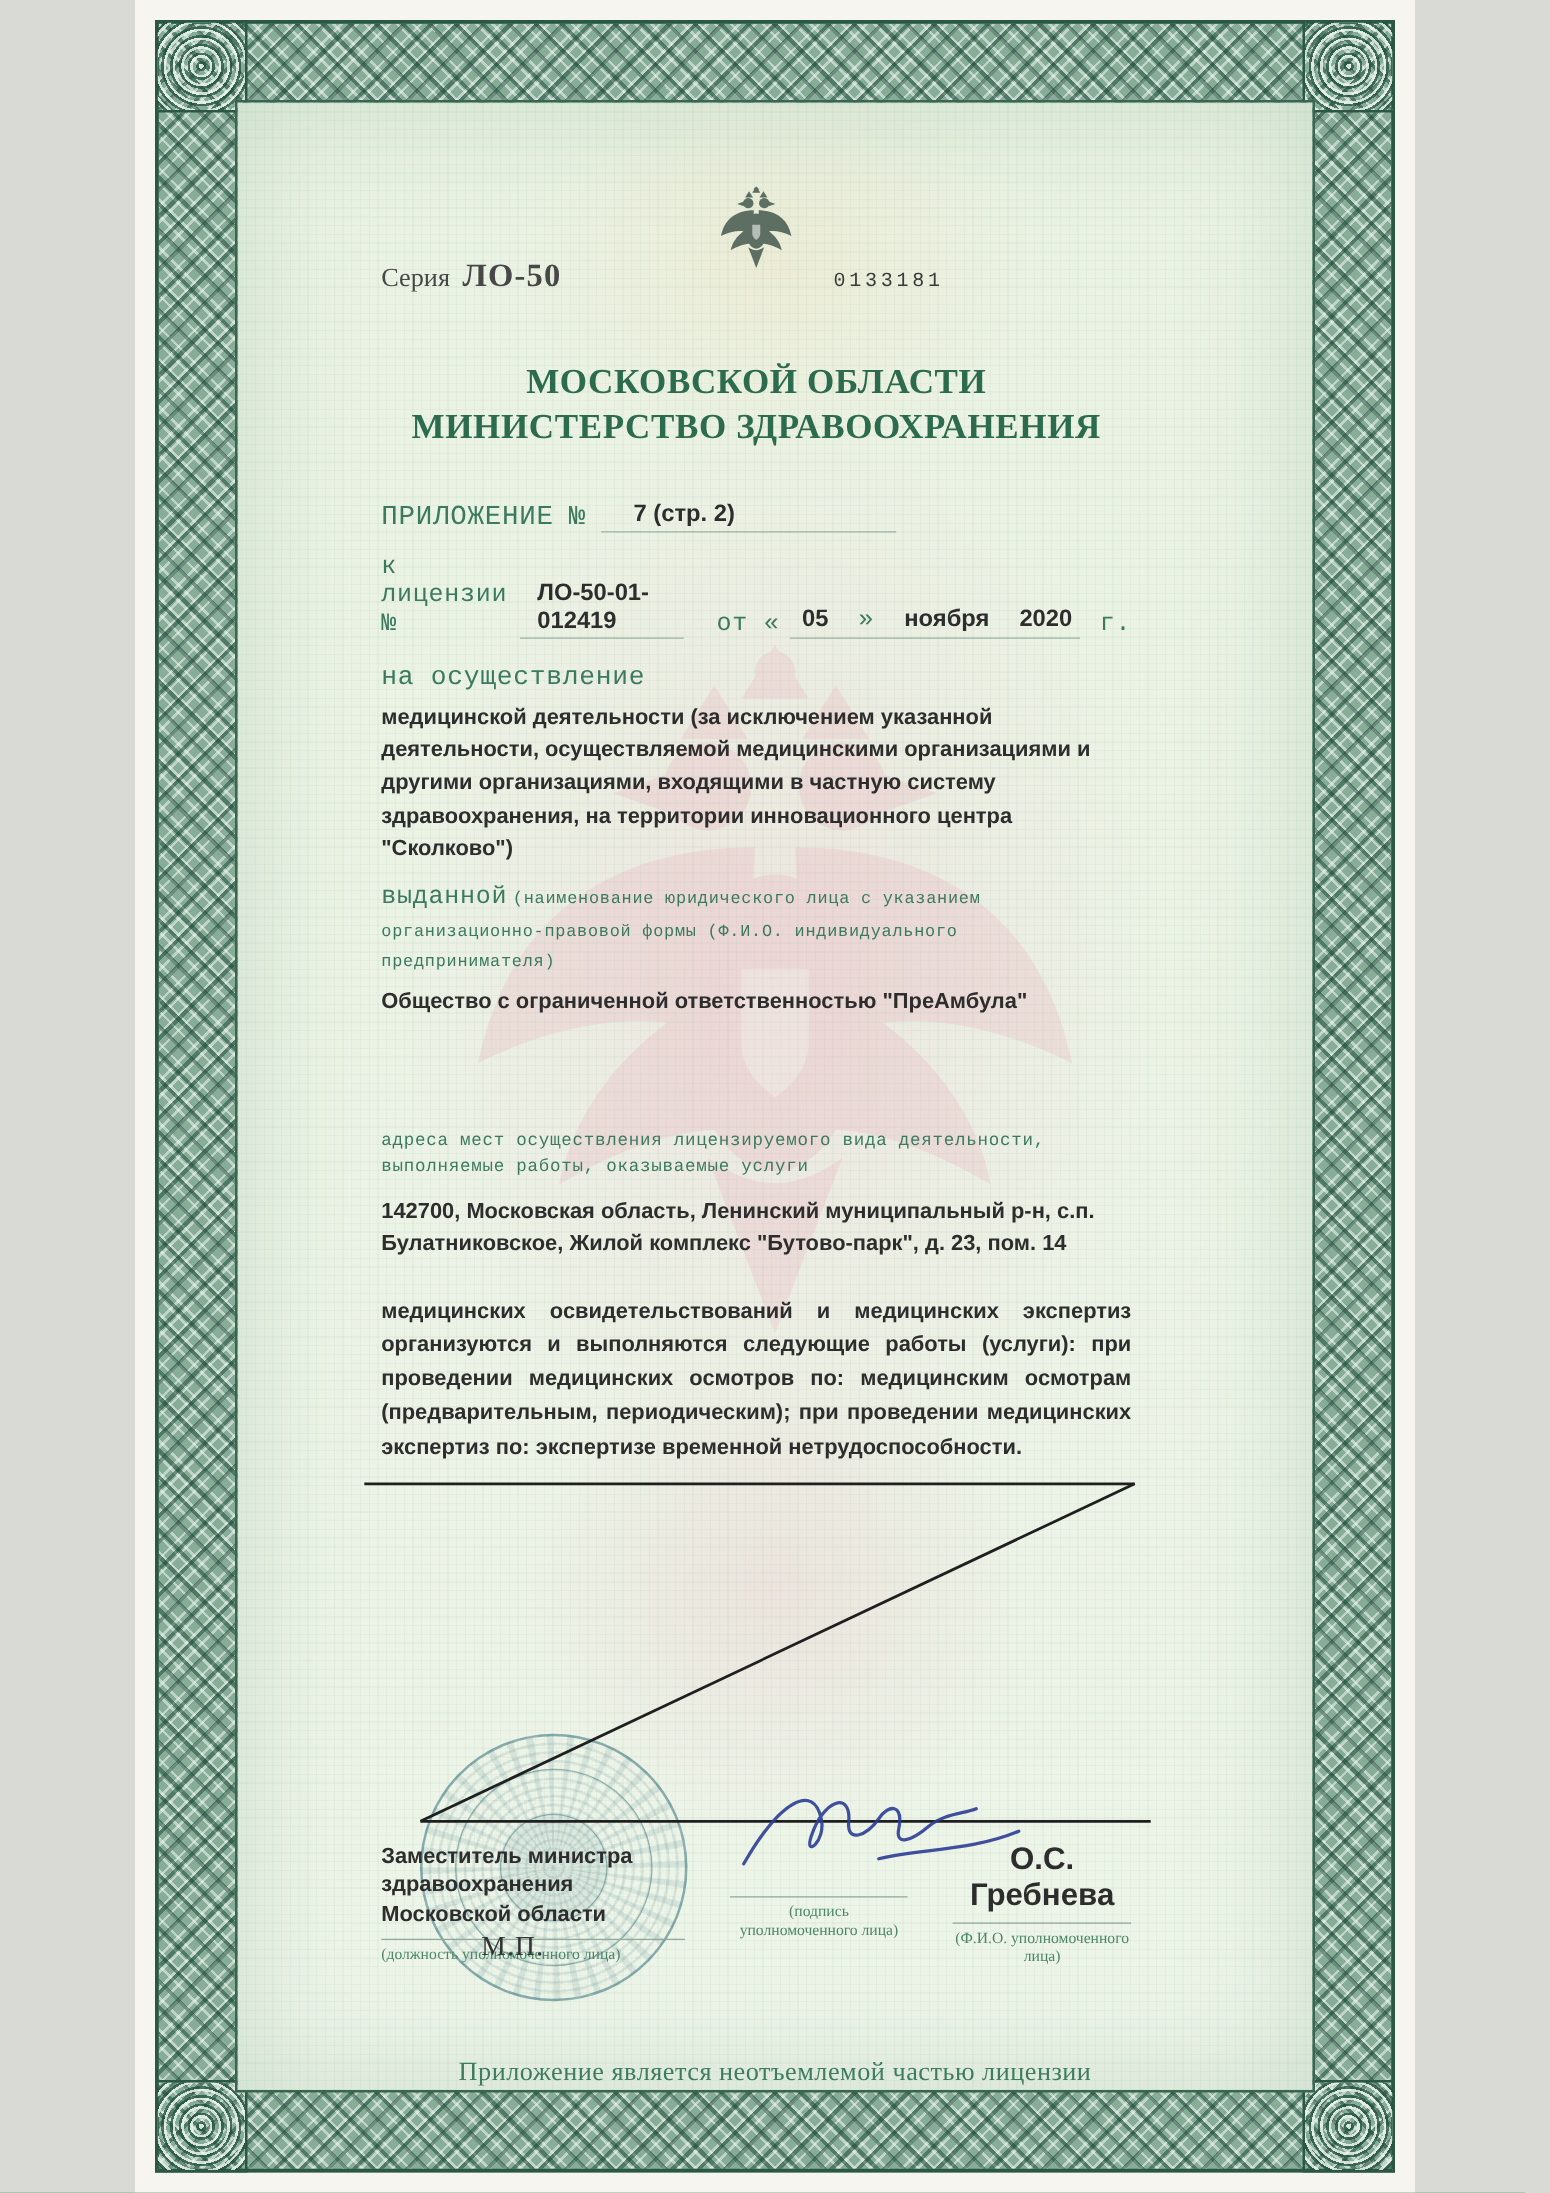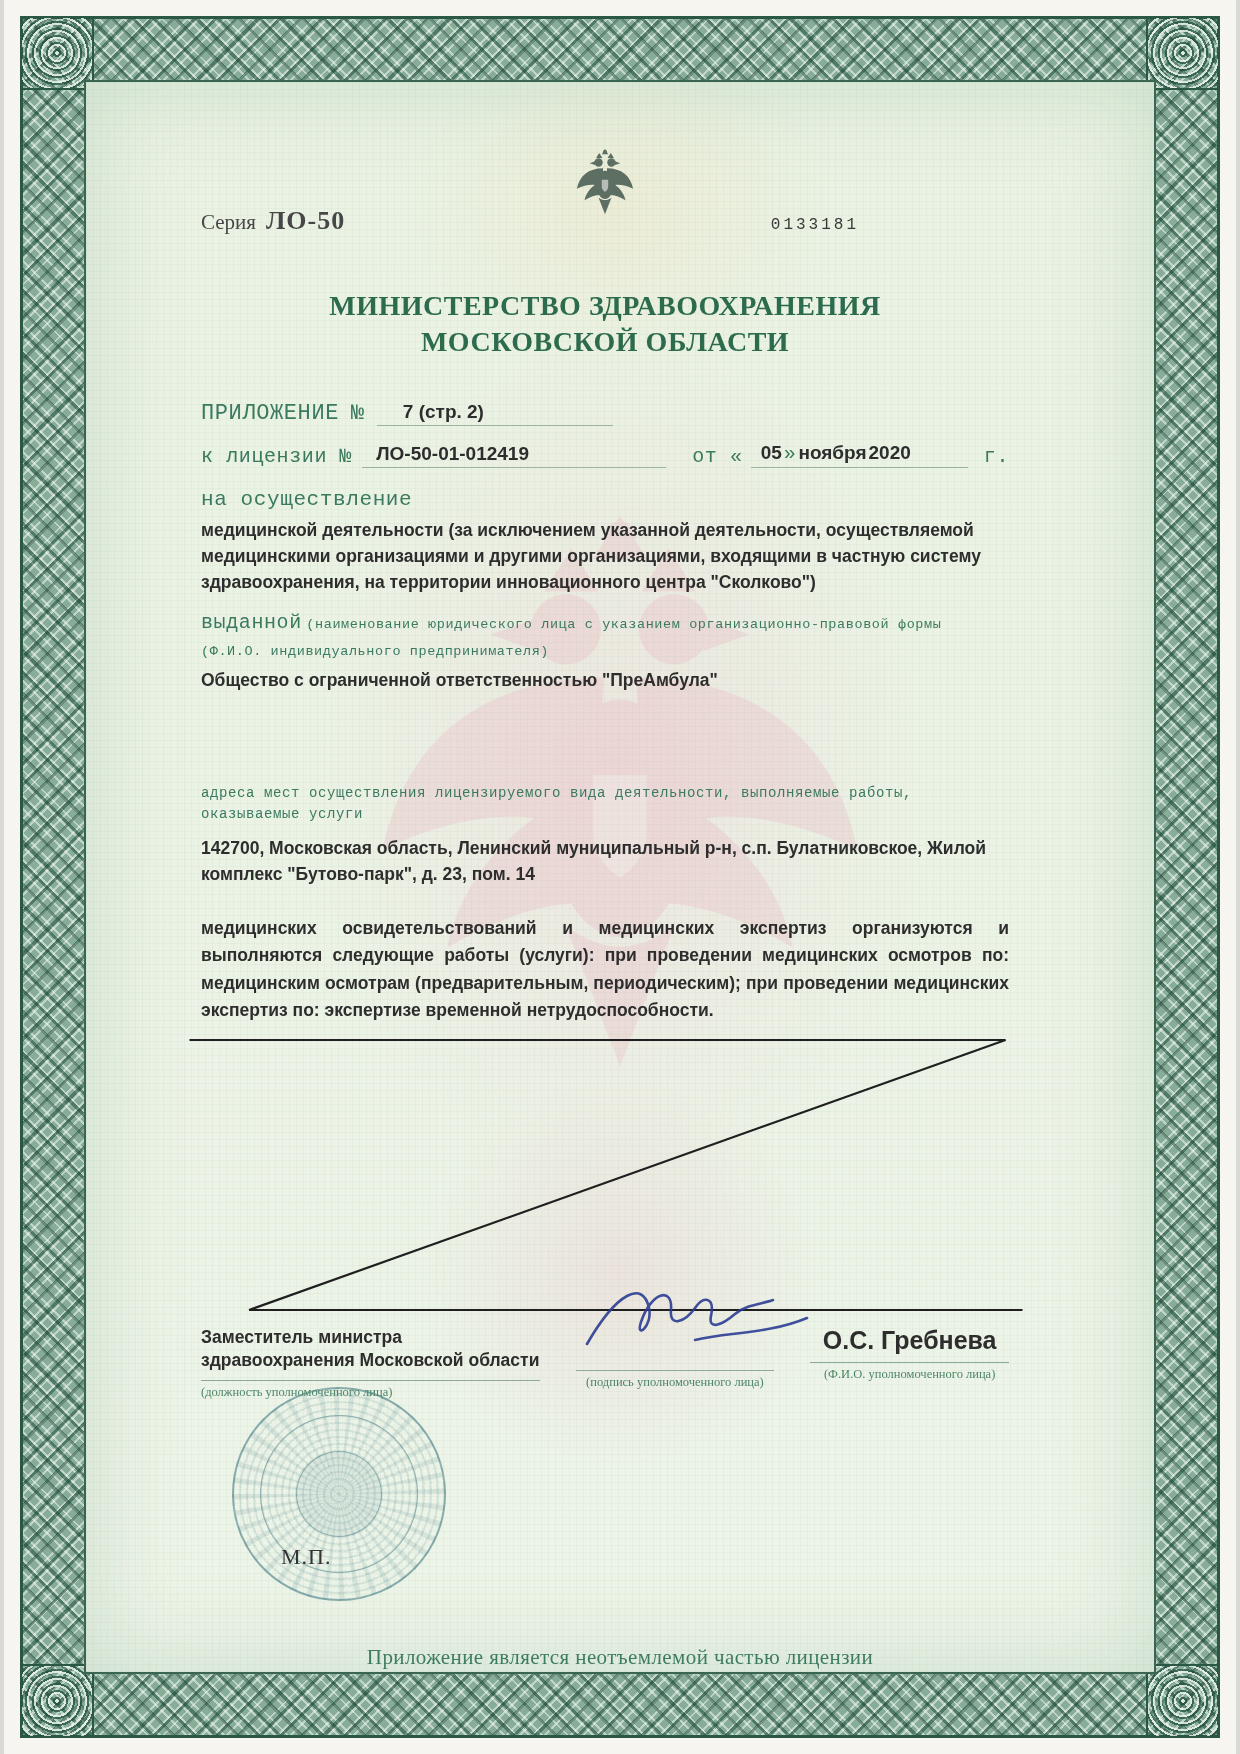--- a/index.html
+++ b/index.html
@@ -1,17 +1,17 @@
 <!DOCTYPE html>
 <html><head>
 <meta charset="utf-8">
 <style>
   html,body{margin:0;padding:0;}
   body{background:#d9d9d5;font-family:"Liberation Sans",sans-serif;}
-  .sheet{position:relative;width:1232px;height:1754px;margin:0 auto;background:#f7f5ef;overflow:hidden;}
+  .sheet{position:relative;width:1024px;height:1754px;margin:0 auto;background:#f7f5ef;overflow:hidden;}
 
   
   .band{
     position:absolute;inset:16px;
     background-color:#87ac98;
     background-image:
       repeating-linear-gradient(45deg, rgba(24,70,52,.50) 0 3px, transparent 3px 15px),
       repeating-linear-gradient(-45deg, rgba(24,70,52,.50) 0 3px, transparent 3px 15px),
       repeating-linear-gradient(45deg, rgba(238,246,240,.55) 6px 8px, transparent 8px 15px),
       repeating-linear-gradient(-45deg, rgba(238,246,240,.55) 6px 8px, transparent 8px 15px);
@@ -64,21 +64,21 @@
   .green-label{font-family:Liberation Mono, monospace;color:#3b7a5f;letter-spacing:.6px;}
   .bold-dark{font-weight:bold;color:#2d2d2d;}
   .uline{border-bottom:1.5px solid #9ab3a3;}
 
   .appendix-row{margin-top:40px;display:flex;align-items:flex-end;gap:12px;font-size:22px;}
   .apx-line{width:210px;padding:0 0 2px 26px;font-size:19px;}
   .appendix-row .bold-dark{font-size:19px;}
 
   .license-row{margin-top:16px;display:flex;align-items:flex-end;font-size:20px;}
   .lic-line{width:290px;padding:0 0 2px 14px;font-size:19px;margin-left:10px;}
-  .date-line{flex:1;display:flex;align-items:baseline;gap:2px;padding:0 6px 2px 10px;font-size:19px;margin-left:8px;}
+  .date-line{flex:1;display:flex;align-items:baseline;gap:24px;padding:0 6px 2px 10px;font-size:19px;margin-left:8px;}
   .date-line .q{font-size:20px;}
   .ot{white-space:nowrap;margin-left:26px;}
   .gsuffix{margin-left:16px;white-space:nowrap;}
 
   .on-impl{margin-top:20px;font-size:21px;}
   .activity{margin-top:6px;font-size:17.5px;line-height:1.5;max-width:880px;}
   .issued{margin-top:12px;line-height:1.5;}
   .issued .lbl{font-size:20px;text-align:center;}
   .issued .note{font-size:13.5px;}
   .org{margin-top:8px;font-size:17.5px;}
@@ -162,22 +162,22 @@
       </svg>
 
       <div class="header-row">
         <div class="series">
           <span>Серия</span><b>ЛО-50</b>
         </div>
         <div class="serial">0133181</div>
       </div>
 
       <div class="title">
+        <div>МОСКОВСКОЙ ОБЛАСТИ</div>
         <div>МИНИСТЕРСТВО ЗДРАВООХРАНЕНИЯ</div>
-        <div>МОСКОВСКОЙ ОБЛАСТИ</div>
       </div>
 
       <div class="appendix-row">
         <span class="green-label">ПРИЛОЖЕНИЕ</span>
         <span class="green-label">№</span>
         <span class="apx-line uline bold-dark">7 (стр. 2)</span>
       </div>
 
       <div class="license-row">
         <span class="green-label">к лицензии №</span>

